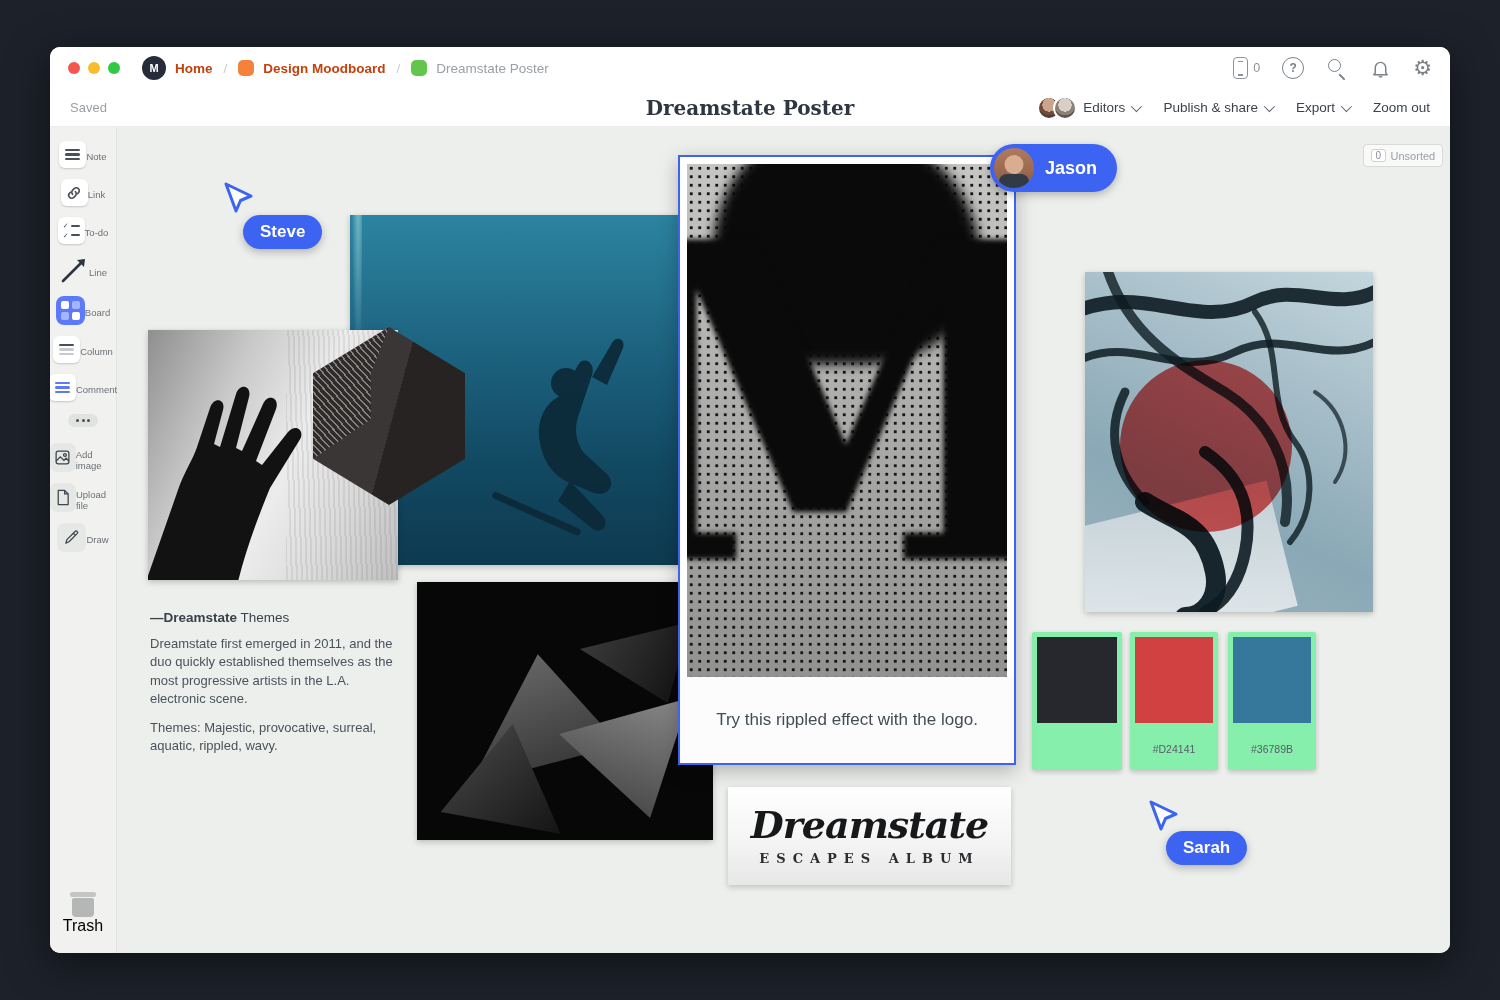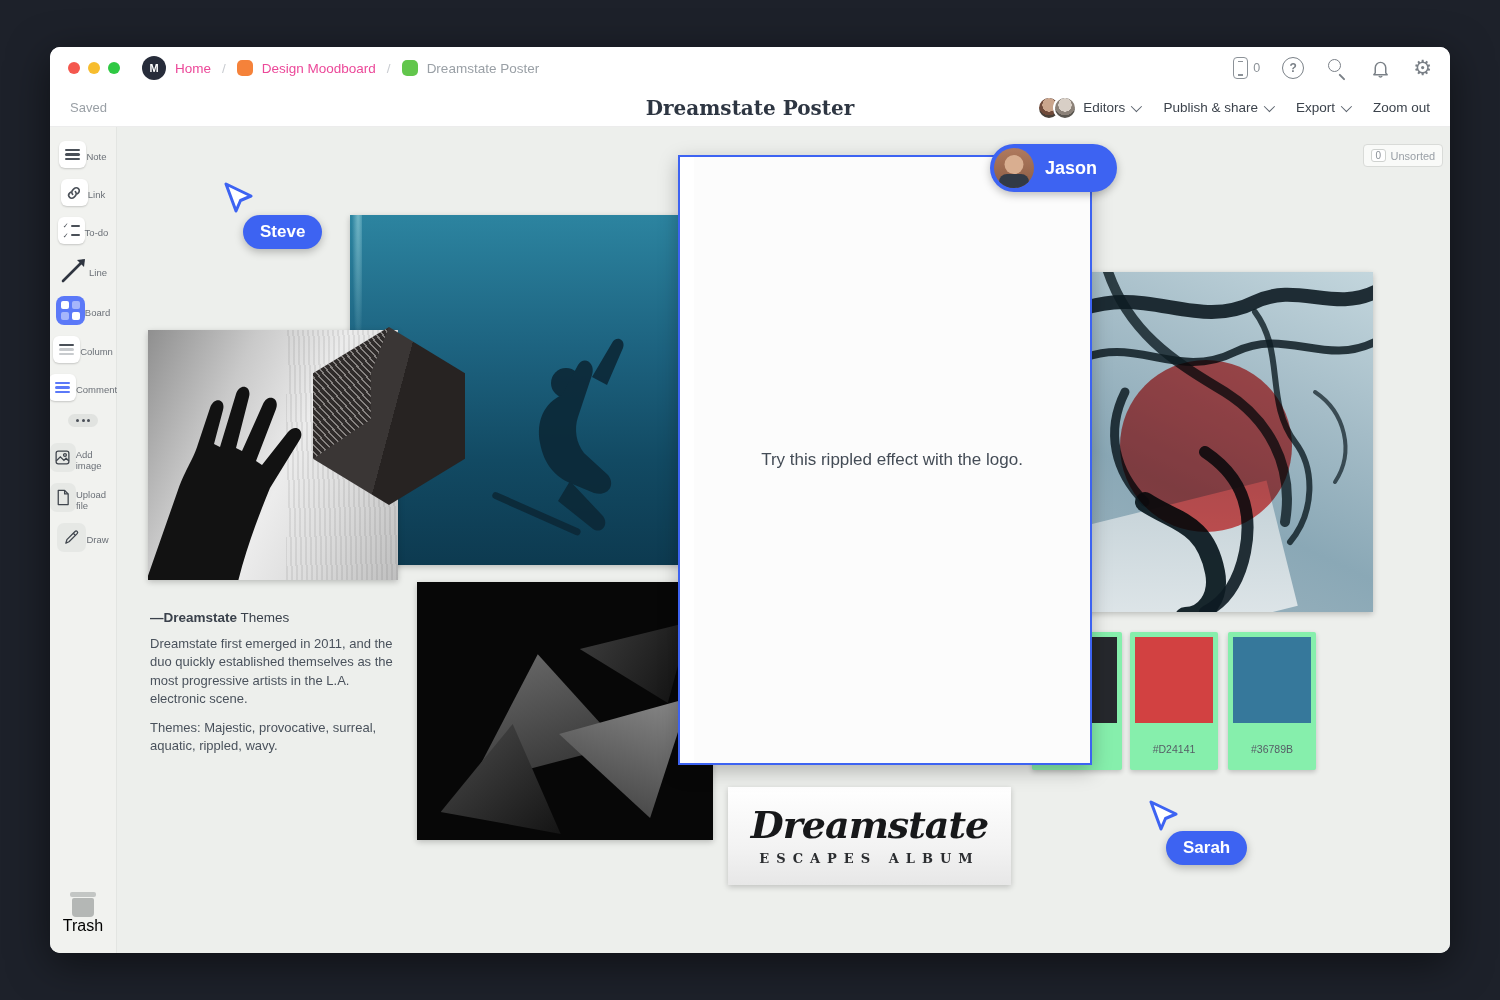--- a/index.html
+++ b/index.html
@@ -8,21 +8,21 @@
 
   .window { position:absolute; left:50px; top:47px; width:1400px; height:906px; background:#fff; border-radius:10px; overflow:hidden; box-shadow:0 10px 40px rgba(0,0,0,.5); }
 
   
   .titlebar { height:42px; background:#fff; display:flex; align-items:center; padding:0 18px; }
   .lights { display:flex; gap:8px; margin-right:22px; }
   .light { width:12px; height:12px; border-radius:50%; }
   .light.r{background:#f4574e}.light.y{background:#f7bd2e}.light.g{background:#2fc943}
   .crumbs { display:flex; align-items:center; gap:9px; font-size:13.5px; }
   .logo-circle { width:24px; height:24px; border-radius:50%; background:#272c3a; color:#fff; font-weight:bold; font-size:11px; display:flex; align-items:center; justify-content:center; }
-  .crumb-b { font-weight:normal; color:#ec4899; }
+  .crumb-b { font-weight:bold; color:#c2410c; }
   .crumb-g { color:#9aa0a6; }
   .crumb-sep { color:#c9ccd1; margin:0 2px; }
   .sq { width:16px; height:16px; border-radius:5px; }
   .sq.orange{background:#f5823a}.sq.green{background:#62c64c}
   .tb-right { margin-left:auto; display:flex; align-items:center; gap:22px; color:#7a8087; }
   .device { width:15px; height:22px; border:1.6px solid #8c9298; border-radius:4px; position:relative; }
   .device:before, .device:after{content:""; position:absolute; left:4px; right:4px; height:1.6px; background:#8c9298;}
   .device:before{top:2.5px}.device:after{bottom:2.5px}
   .dev-wrap{display:flex; align-items:center; gap:5px; font-size:12.5px; color:#8c9298;}
   .circ-icon { width:22px; height:22px; border:1.7px solid #7a8087; border-radius:50%; display:flex; align-items:center; justify-content:center; font-size:12px; font-weight:bold; color:#7a8087; }
@@ -105,23 +105,23 @@
 
   
   .geo-photo { position:absolute; left:300px; top:455px; width:296px; height:258px; background:#070707; z-index:2; overflow:hidden; }
   .geo-photo i { position:absolute; display:block; }
   .g1 { left:18%; top:28%; width:150px; height:130px; background:linear-gradient(160deg,#6e6e6e,#2c2c2c); clip-path:polygon(45% 0,100% 70%,0 100%); }
   .g2 { left:48%; top:45%; width:130px; height:120px; background:linear-gradient(200deg,#8a8a8a,#3a3a3a); clip-path:polygon(0 30%,100% 0,70% 100%); }
   .g3 { left:8%; top:55%; width:120px; height:110px; background:linear-gradient(140deg,#4c4c4c,#141414); clip-path:polygon(60% 0,100% 100%,0 80%); }
   .g4 { left:55%; top:12%; width:110px; height:90px; background:linear-gradient(120deg,#3f3f3f,#101010); clip-path:polygon(0 40%,100% 10%,80% 100%); }
 
   
-  .half-card { position:absolute; left:561px; top:28px; width:414px; height:610px; z-index:5;
+  .half-card { position:absolute; left:561px; top:28px; width:338px; height:610px; z-index:5;
     background:#fff; border:2.5px solid #3D63F2; box-shadow:0 6px 18px rgba(0,0,0,.25);
-    display:flex; flex-direction:row; }
+    display:flex; flex-direction:column; }
   .half-img { margin:7px 7px 0; height:513px; position:relative; overflow:hidden;
     background-color:#b2b2b0;
     background-image:radial-gradient(circle,#161616 1.5px,transparent 1.9px), linear-gradient(180deg,rgba(255,255,255,.25),rgba(0,0,0,.18));
     background-size:8.5px 8.5px, 100% 100%; }
   .half-img .blob { position:absolute; left:8%; top:-6%; width:84%; height:45%;
     background:#0a0a0a; border-radius:38% 48% 46% 40%/55% 60% 45% 40%; filter:blur(6px); }
   .half-img .m { position:absolute; left:50%; top:47%; transform:translate(-50%,-50%) scaleY(1.02);
     font-family:"DejaVu Serif","Liberation Serif",serif; font-weight:bold; font-size:430px; line-height:1;
     color:#0a0a0a; filter:blur(2.5px); }
   .half-cap { flex:1; display:flex; align-items:center; justify-content:center; font-size:17px; color:#444c56; background:#fcfcfc; }

